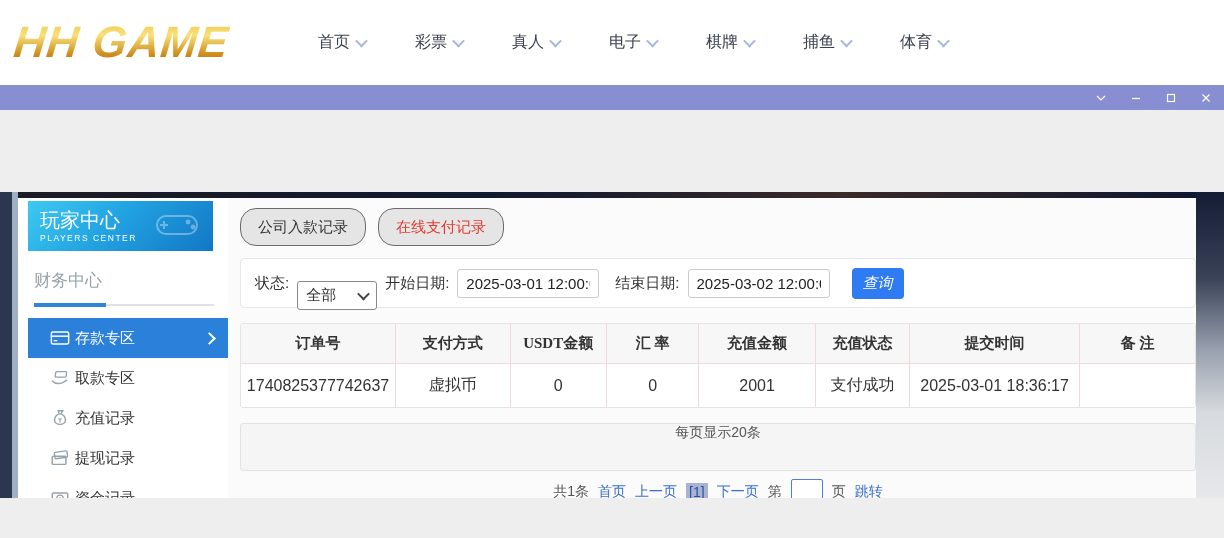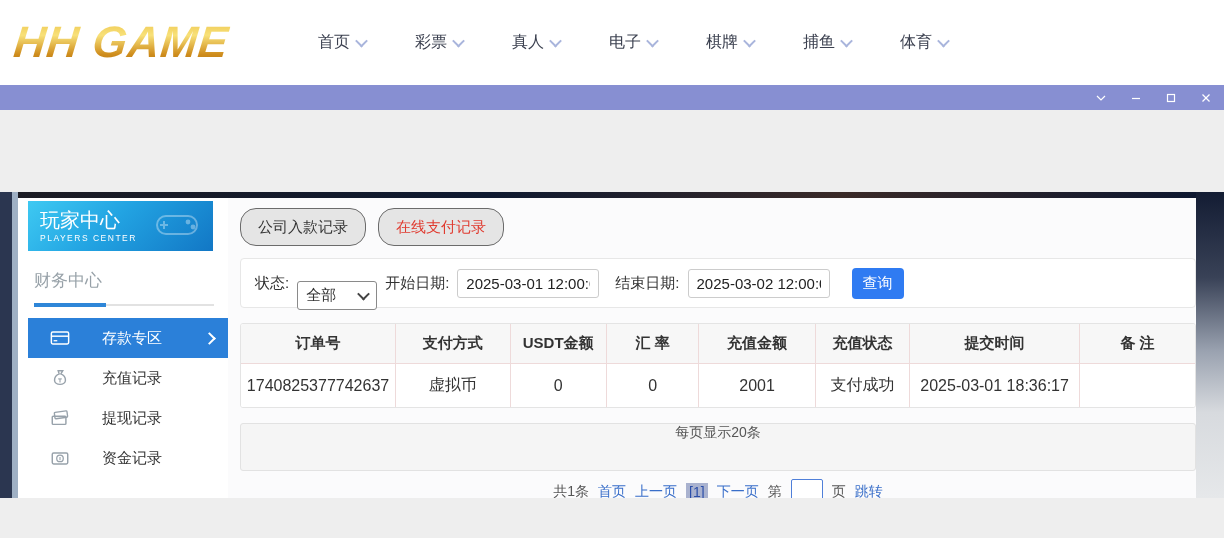--- a/index.html
+++ b/index.html
@@ -39,21 +39,21 @@
   .sb-header{margin:3px 15px 0 10px;height:50px;position:relative;
     background:linear-gradient(135deg,#3ec9f2 0%,#22a3e2 45%,#1277c5 100%);
     color:#fff;padding:7px 10px 0 12px;box-sizing:border-box;}
   .sb-title{font-size:20px;line-height:24px;}
   .sb-sub{font-size:8.5px;letter-spacing:1.5px;margin-top:1px;}
   .gamepad{position:absolute;right:10px;top:9px;opacity:.35;}
   .sb-section{margin:18px 14px 0 16px;color:#97a1a8;font-size:17px;}
   .sb-divider{margin:12px 14px 0 16px;height:2px;background:#e2e2e2;position:relative;}
   .sb-divider:before{content:"";position:absolute;left:0;top:-1px;width:40%;height:4px;background:#2e86d8;}
   .menu{margin:12px 0 0 10px;}
-  .mi{height:40px;display:flex;align-items:center;gap:32px;padding-left:22px;position:relative;
+  .mi{height:40px;display:flex;align-items:center;gap:5px;padding-left:22px;position:relative;
       color:#333;font-size:15px;cursor:pointer;}
   .mi .ic{width:20px;height:20px;color:#98a2ab;flex:0 0 auto;display:flex;align-items:center;}
   .mi.active{background:#2b80d9;color:#fff;}
   .mi.active .ic{color:#fff;}
   .mi .arrow{position:absolute;right:14px;width:7px;height:7px;border-right:2px solid #fff;
       border-bottom:2px solid #fff;transform:rotate(-45deg);}
   
   .content{position:absolute;left:228px;top:6px;right:28px;bottom:0;background:#fbfbfc;overflow:hidden;}
   .tabs{margin:10px 0 0 12px;display:flex;gap:12px;}
   .tabbtn{height:38px;padding:0 17px;border:1px solid #6b6b6b;border-radius:16px;background:#e5e5e5;
@@ -61,25 +61,25 @@
   .tabbtn.red{color:#e03b30;}
   .filterbar{margin:12px 0 0 12px;width:956px;height:50px;border:1px solid #e7e7e7;border-radius:4px;
       background:#fff;box-sizing:border-box;display:flex;align-items:center;padding:0 14px;gap:8px;
       font-size:15px;color:#333;}
   .selbox{width:80px;height:29px;border:1px solid #8a8a8a;border-radius:3px;background:#fff;
       display:flex;align-items:center;justify-content:space-between;padding:0 8px;box-sizing:border-box;cursor:pointer;margin-top:24px;}
   .selbox .chev{border-color:#444;}
   .dateinput{width:142px;height:29px;border:1px solid #ccc;border-radius:3px;padding:0 8px;
       font-size:15px;color:#222;font-family:"Liberation Sans",sans-serif;box-sizing:border-box;}
   .querybtn{margin-left:14px;width:52px;height:31px;background:#2f7bf2;border:none;border-radius:4px;
-      color:#fff;font-size:15px;cursor:pointer;font-family:"Liberation Sans",sans-serif;}
+      color:#fff;font-size:15px;cursor:pointer;font-family:"Liberation Sans",sans-serif;font-style:italic;}
   .tablewrap{margin:15px 0 0 12px;width:956px;border:1px solid #e4e4e4;border-radius:3px;
       box-sizing:border-box;background:#fff;overflow:hidden;}
   table{width:100%;border-collapse:collapse;border-style:hidden;table-layout:fixed;}
-  th{height:37px;background:#f7f7f7;font-size:15px;color:#333;font-weight:bold;border:1px solid #eedada;}
+  th{height:37px;background:#f7f7f7;font-size:15px;color:#333;font-weight:bold;border:1px solid #eedada;font-family:Liberation Serif, serif;}
   td{height:41px;text-align:center;font-size:16px;color:#333;border:1px solid #eedada;background:#fff;
      overflow:hidden;white-space:nowrap;}
   .pagebar{margin:15px 0 0 12px;width:956px;height:48px;background:#f5f5f5;border:1px solid #e2e2e2;
       border-radius:3px;box-sizing:border-box;display:flex;align-items:center;justify-content:space-between;
       padding:0 14px;font-size:14px;color:#555;flex-direction:column;}
   .pager{display:flex;align-items:center;gap:9px;margin-top:37px;}
   .plink{color:#3a6fc9;cursor:pointer;}
   .pcur{background:#a9b2cf;color:#2b4ea8;padding:1px 3px;}
   .jumpinput{width:26px;height:22px;border:1px solid #4f7fd9;border-radius:2px;background:#fff;}
 </style>
@@ -169,20 +169,29 @@
       <div class="mi active">
         <span class="ic">
           <svg width="20" height="20" viewBox="0 0 22 22">
               <rect x="1.5" y="4.5" width="19" height="13" rx="1.5" fill="none" stroke="currentColor" stroke-width="1.6"></rect>
               <line x1="1.5" y1="9" x2="20.5" y2="9" stroke="currentColor" stroke-width="1.6"></line>
               <line x1="4" y1="14" x2="8" y2="14" stroke="currentColor" stroke-width="1.4"></line>
             </svg>
         </span>
         <span>存款专区</span>
         <span class="arrow"></span>
+      </div>
+      <div class="mi">
+        <span class="ic">
+          <svg width="20" height="20" viewBox="0 0 22 22">
+              <rect x="7" y="4" width="12" height="6" rx="1" fill="none" stroke="currentColor" stroke-width="1.5" transform="skewX(-8)"></rect>
+              <path d="M2,14 q5,5 12,2 l5,-3" fill="none" stroke="currentColor" stroke-width="1.6"></path>
+            </svg>
+        </span>
+        <span>取款专区</span>
       </div>
       <div class="mi">
         <span class="ic">
           <svg width="20" height="20" viewBox="0 0 22 22">
               <path d="M9,3 h5 l-2,3.5 c4,1.5 5,4.5 5,7 a6,4.5 0 0 1 -12,0 c0,-2.5 1,-5.5 5,-7 z" fill="none" stroke="currentColor" stroke-width="1.6"></path>
               <line x1="9" y1="12" x2="13" y2="12" stroke="currentColor" stroke-width="1.2"></line>
               <line x1="11" y1="12" x2="11" y2="16" stroke="currentColor" stroke-width="1.2"></line>
             </svg>
         </span>
         <span>充值记录</span>

